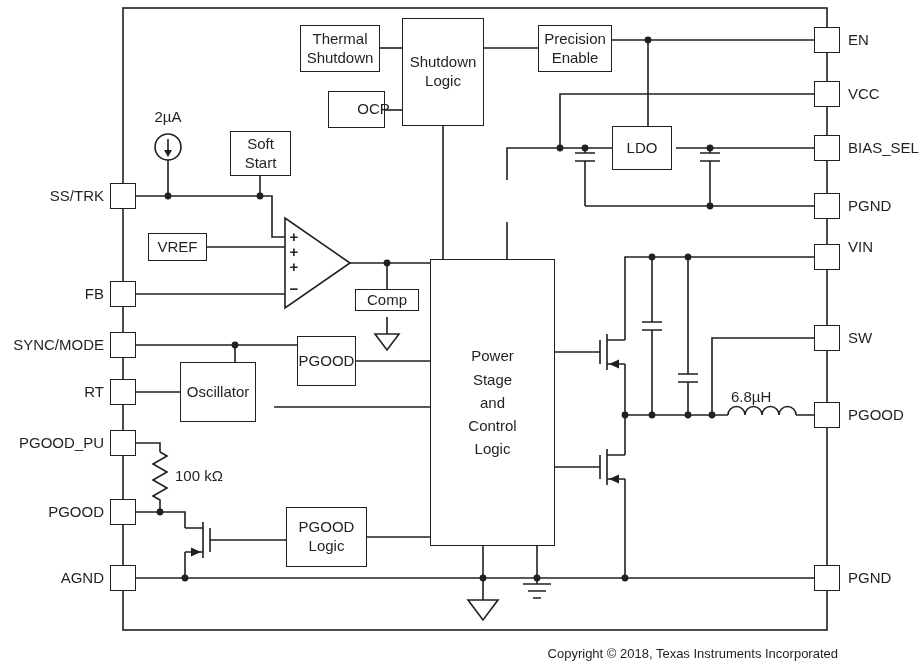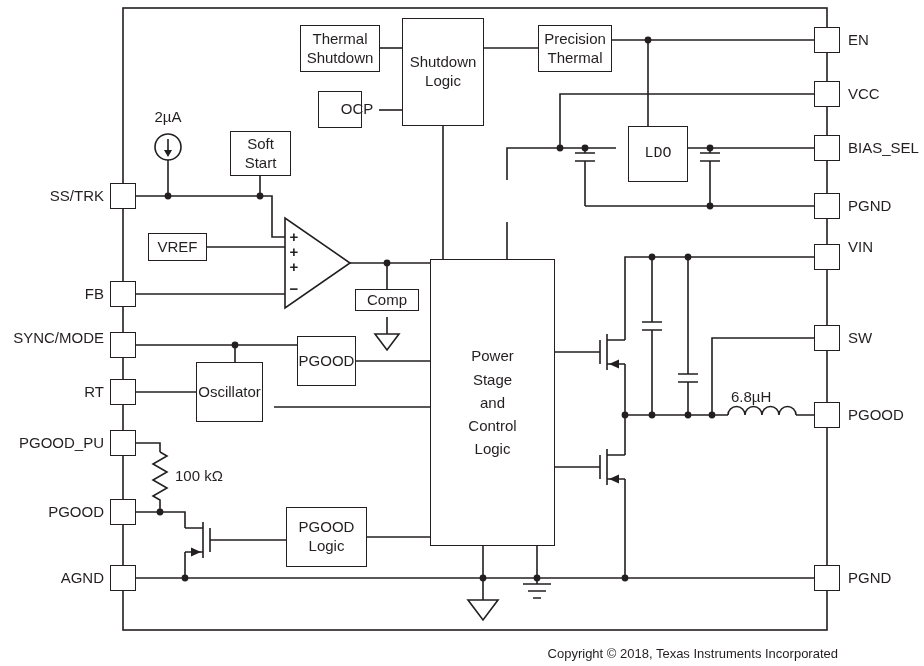--- a/index.html
+++ b/index.html
@@ -117,30 +117,30 @@
       <circle cx="387" cy="263" r="3.4"></circle>
       <circle cx="235" cy="345" r="3.4"></circle>
       <circle cx="160" cy="512" r="3.4"></circle>
     </g>
   </svg>
 
   <div class="block" style="left:300px;top:25px;width:80px;height:47px;">Thermal
 Shutdown</div>
   <div class="block" style="left:402px;top:18px;width:82px;height:108px;">Shutdown
 Logic</div>
-  <div class="block" style="left:318px;top:91px;width:44px;height:37px;padding-left:34px;">OCP</div>
+  <div class="block" style="left:328px;top:91px;width:57px;height:37px;padding-left:34px;">OCP</div>
   <div class="block" style="left:538px;top:25px;width:74px;height:47px;">Precision
-Thermal</div>
-  <div class="block" style="left:628px;top:126px;width:60px;height:56px;font-family:Liberation Mono, monospace;">LDO</div>
+Enable</div>
+  <div class="block" style="left:612px;top:126px;width:60px;height:44px;">LDO</div>
   <div class="block" style="left:230px;top:131px;width:61px;height:45px;">Soft
 Start</div>
   <div class="block" style="left:148px;top:233px;width:59px;height:28px;">VREF</div>
   <div class="block" style="left:355px;top:289px;width:64px;height:22px;">Comp</div>
   <div class="block" style="left:297px;top:336px;width:59px;height:50px;">PGOOD</div>
-  <div class="block" style="left:196px;top:362px;width:67px;height:60px;">Oscillator</div>
+  <div class="block" style="left:180px;top:362px;width:76px;height:60px;">Oscillator</div>
   <div class="block" style="left:286px;top:507px;width:81px;height:60px;">PGOOD
 Logic</div>
   <div class="block tall" style="left:430px;top:259px;width:125px;height:287px;">Power
 Stage
 and
 Control
 Logic</div>
 
   <div class="sign" style="left:287px;top:230px;">+</div>
   <div class="sign" style="left:287px;top:245px;">+</div>
@@ -154,21 +154,21 @@
   <div class="pin" style="left:110px;top:183px;"></div>
   <div class="pin" style="left:110px;top:281px;"></div>
   <div class="pin" style="left:110px;top:332px;"></div>
   <div class="pin" style="left:110px;top:379px;"></div>
   <div class="pin" style="left:110px;top:430px;"></div>
   <div class="pin" style="left:110px;top:499px;"></div>
   <div class="pin" style="left:110px;top:565px;"></div>
 
   <div class="pin-label left" style="top:186px;">SS/TRK</div>
   <div class="pin-label left" style="top:284px;">FB</div>
-  <div class="pin-label left" style="top:328px;">SYNC/MODE</div>
+  <div class="pin-label left" style="top:335px;">SYNC/MODE</div>
   <div class="pin-label left" style="top:382px;">RT</div>
   <div class="pin-label left" style="top:433px;">PGOOD_PU</div>
   <div class="pin-label left" style="top:502px;">PGOOD</div>
   <div class="pin-label left" style="top:568px;">AGND</div>
 
   <div class="pin" style="left:814px;top:27px;"></div>
   <div class="pin" style="left:814px;top:81px;"></div>
   <div class="pin" style="left:814px;top:135px;"></div>
   <div class="pin" style="left:814px;top:193px;"></div>
   <div class="pin" style="left:814px;top:244px;"></div>

